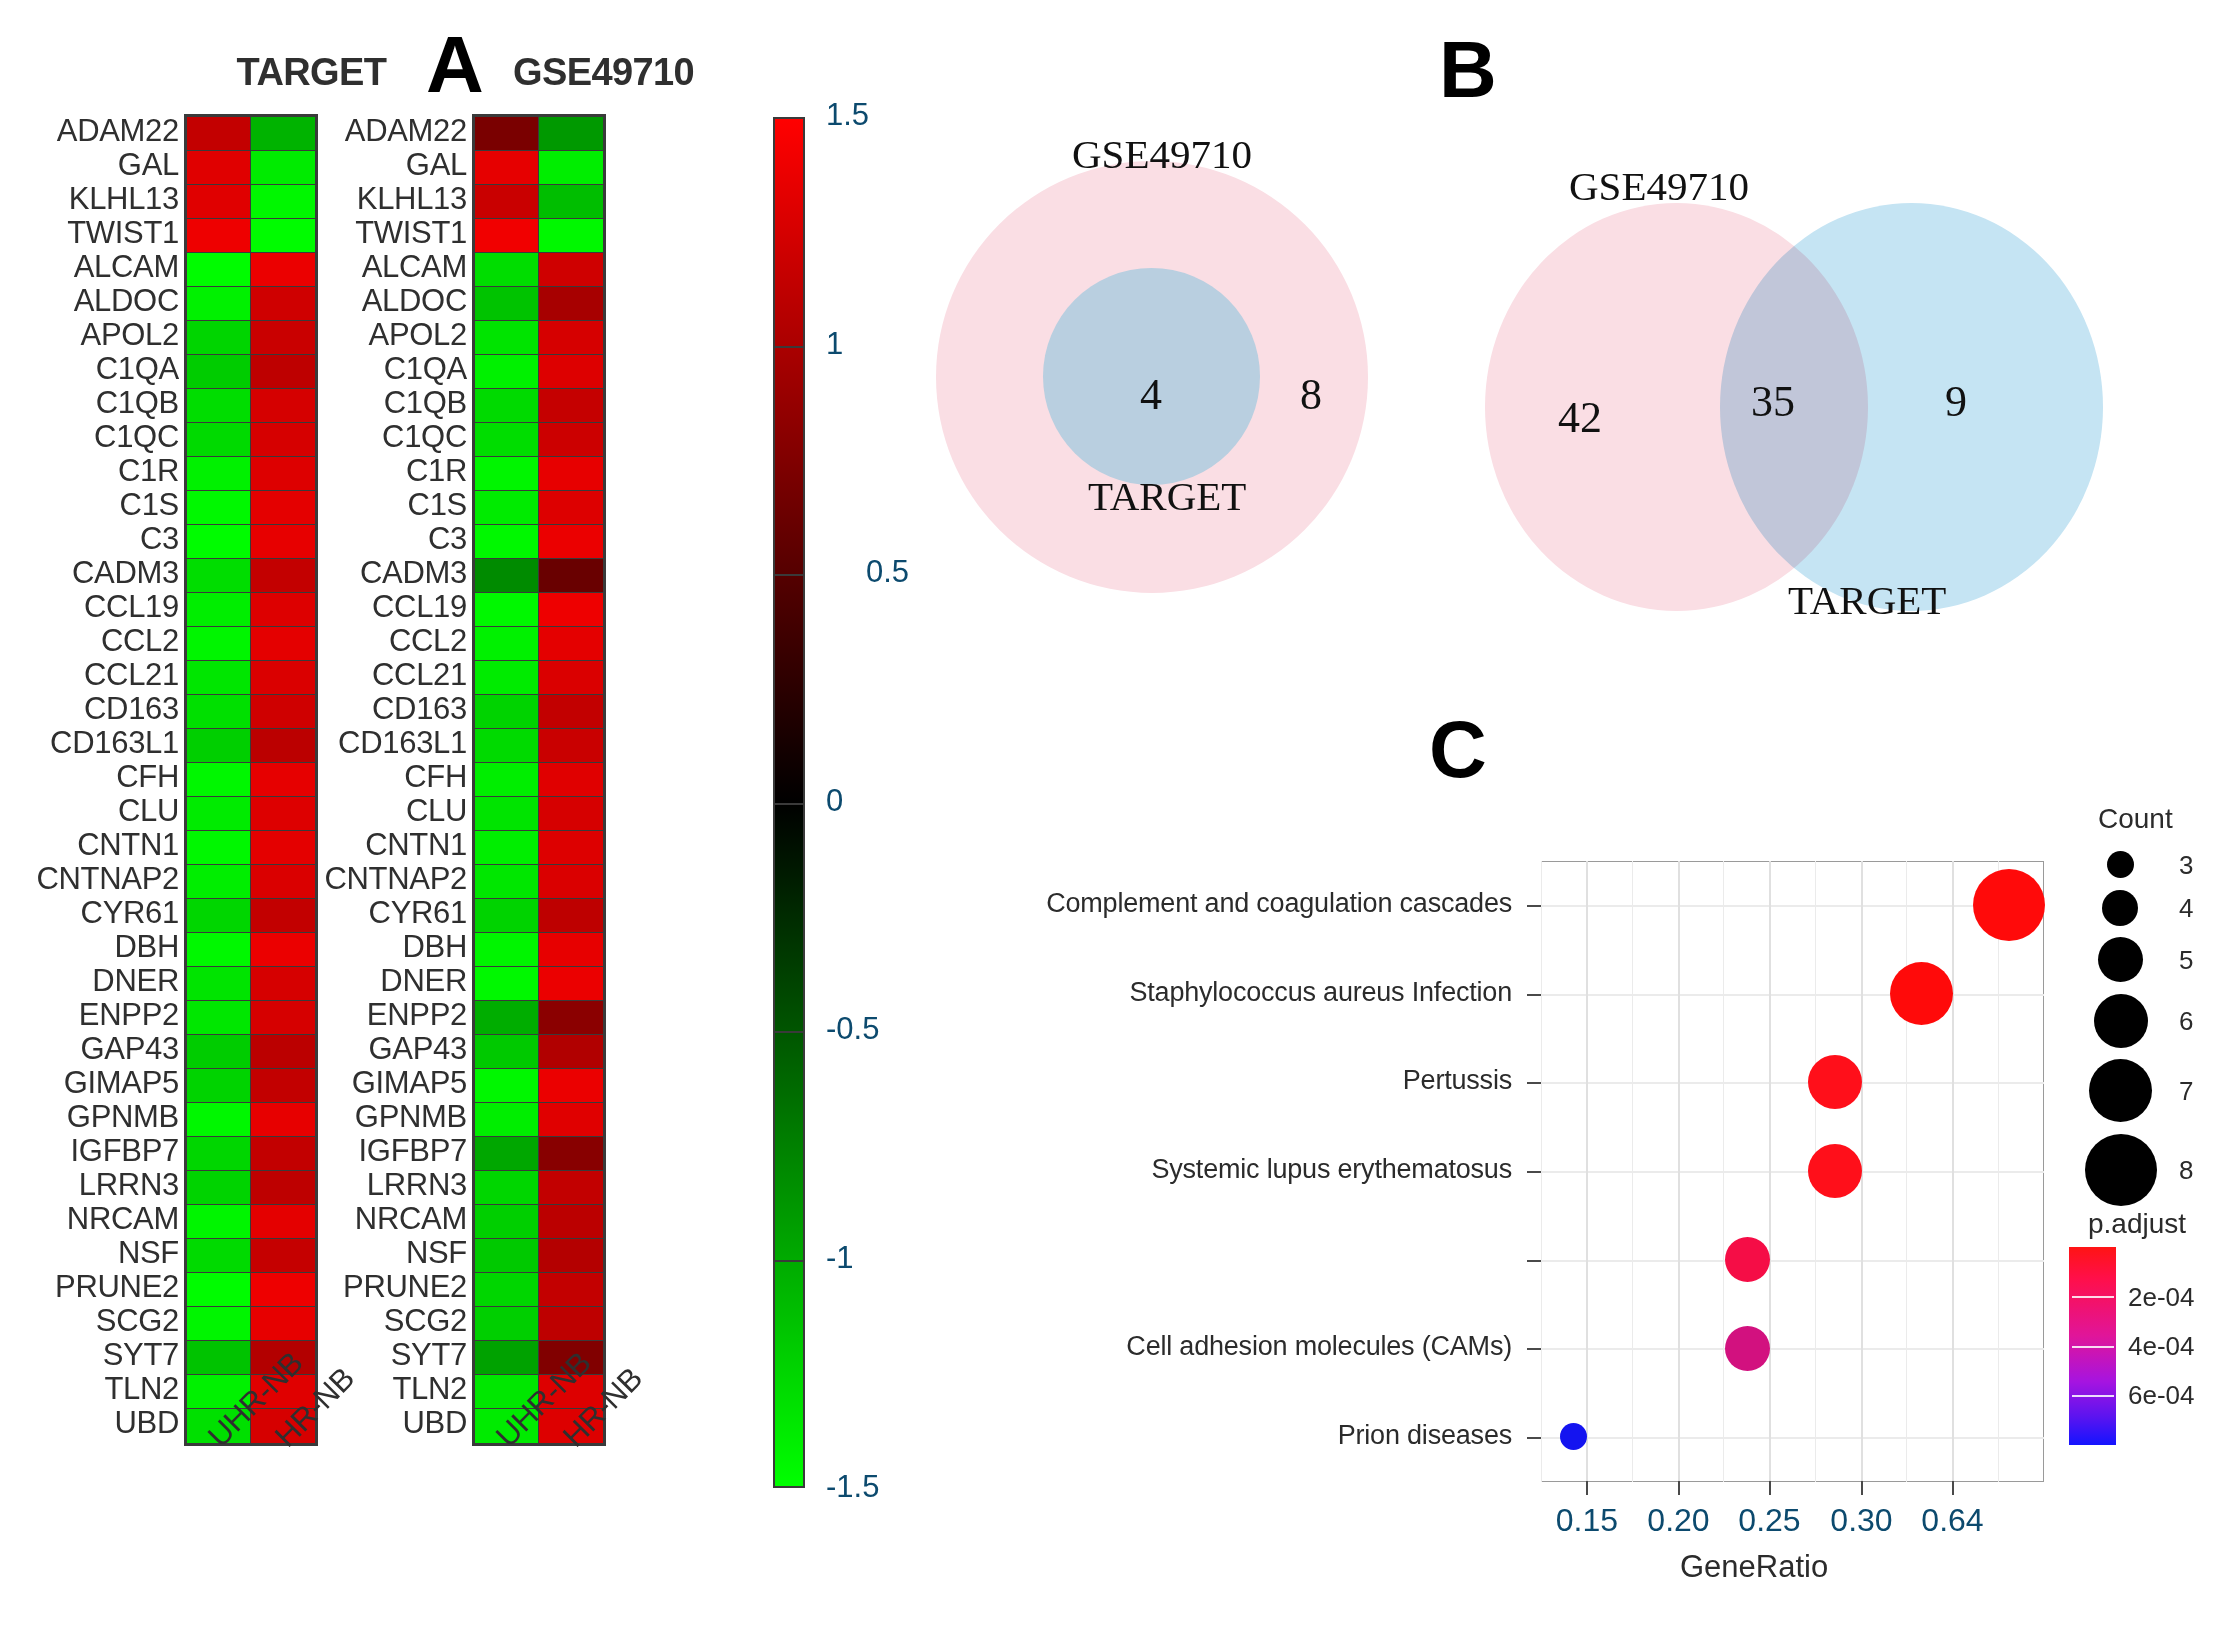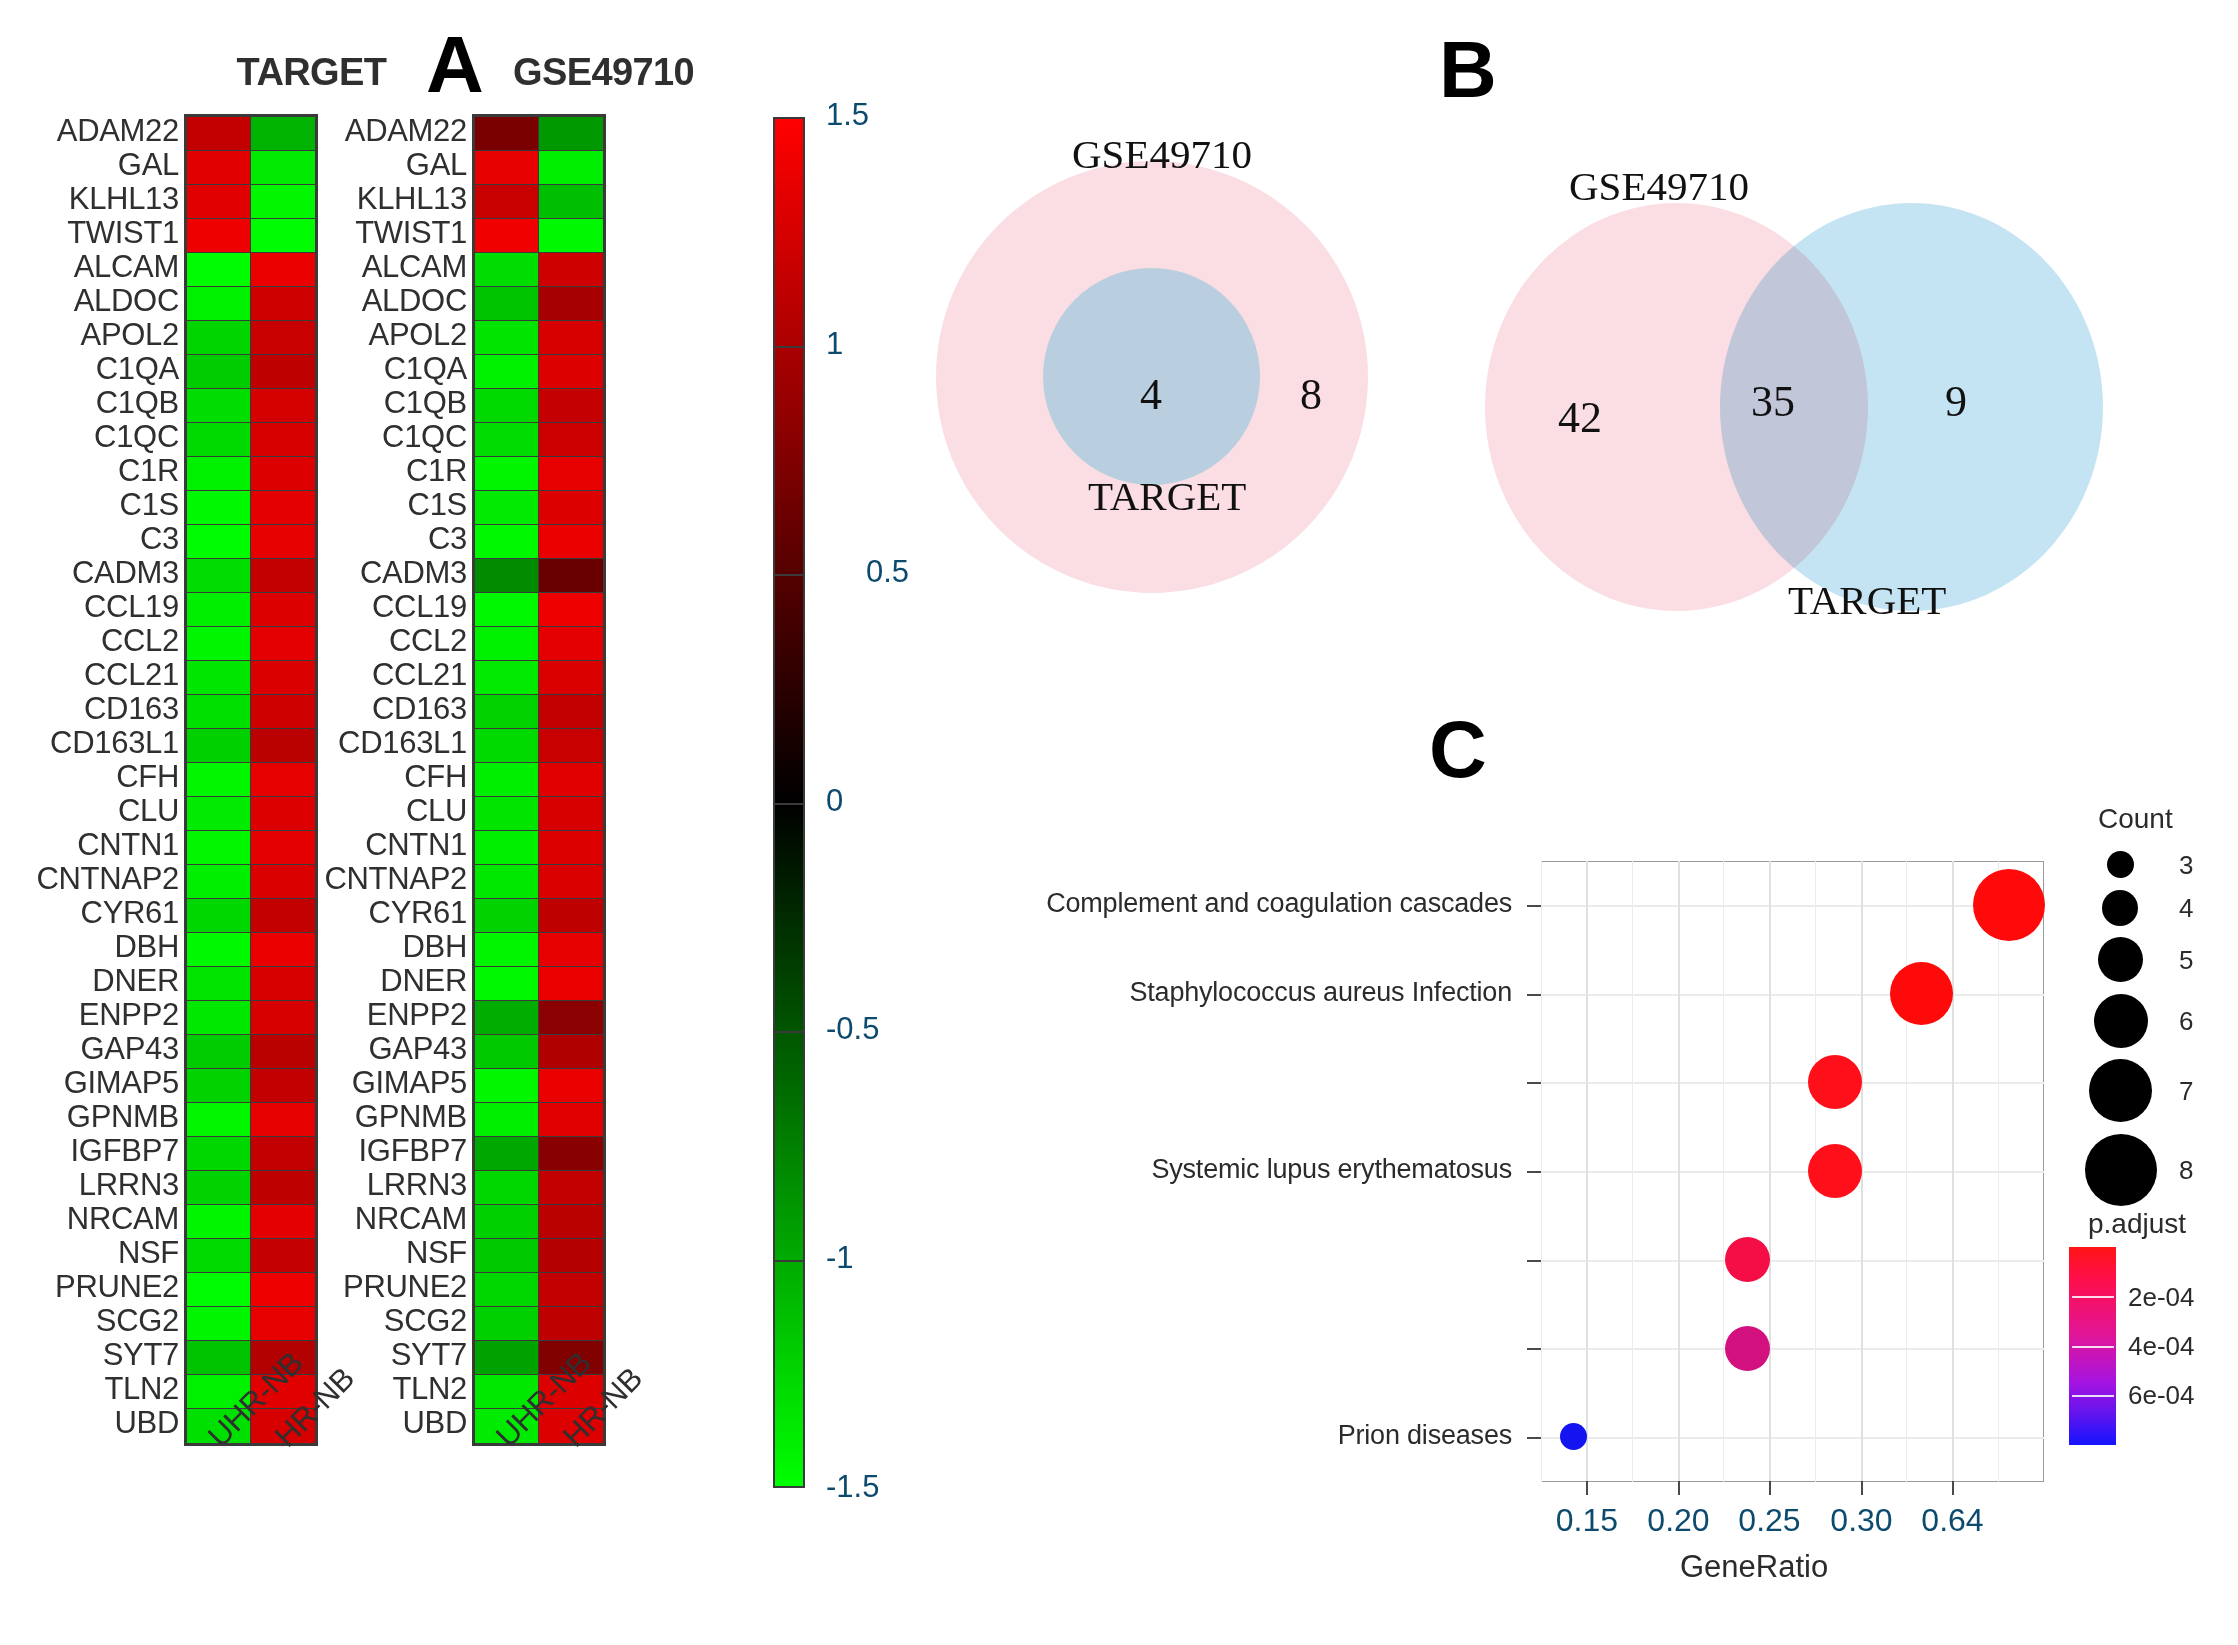--- a/index.html
+++ b/index.html
@@ -513,21 +513,23 @@
 <div class="abs venn-num" style="left:1751px;top:376px;">35</div>
 <div class="abs venn-num" style="left:1945px;top:376px;">9</div>
 <div class="abs venn-txt" style="left:1788px;top:576px;">TARGET</div>
 
 <div class="abs panel-letter" style="left:1429px;top:710px;">C</div>
 
 <div class="dp-frame" id="dp-frame" style="left:1541px;top:861px;width:503px;height:621px;"></div>
 <div class="abs" id="dp-ylabels" style="left:908px;top:861px;width:630px;height:621px;">
     <div class="dp-ylabel" style="right: 26px; top: 27px; width: 605px;">Complement and coagulation cascades</div>
     <div class="dp-ylabel" style="right: 26px; top: 116px; width: 605px;">Staphylococcus aureus Infection</div>
+    <div class="dp-ylabel" style="right: 26px; top: 204px; width: 605px;">Pertussis</div>
     <div class="dp-ylabel" style="right: 26px; top: 293px; width: 605px;">Systemic lupus erythematosus</div>
+    <div class="dp-ylabel" style="right: 26px; top: 470px; width: 605px;">Cell adhesion molecules (CAMs)</div>
     <div class="dp-ylabel" style="right: 26px; top: 559px; width: 605px;">Prion diseases</div>
   </div>
 <div class="abs" id="dp-xaxis" style="left:1541px;top:1481px;width:503px;height:99px;">
     <div class="dp-xtick" style="left: 7.4px; top: 21px; width: 77px; text-align: center;">0.15</div>
     <div class="dp-xtick" style="left: 99px; top: 21px; width: 77px; text-align: center;">0.20</div>
     <div class="dp-xtick" style="left: 190px; top: 21px; width: 77px; text-align: center;">0.25</div>
     <div class="dp-xtick" style="left: 282px; top: 21px; width: 77px; text-align: center;">0.30</div>
     <div class="dp-xtick" style="left: 373px; top: 21px; width: 77px; text-align: center;">0.64</div>
   </div>
 <div class="dp-xtitle" style="left:1680px;top:1549px;">GeneRatio</div>

